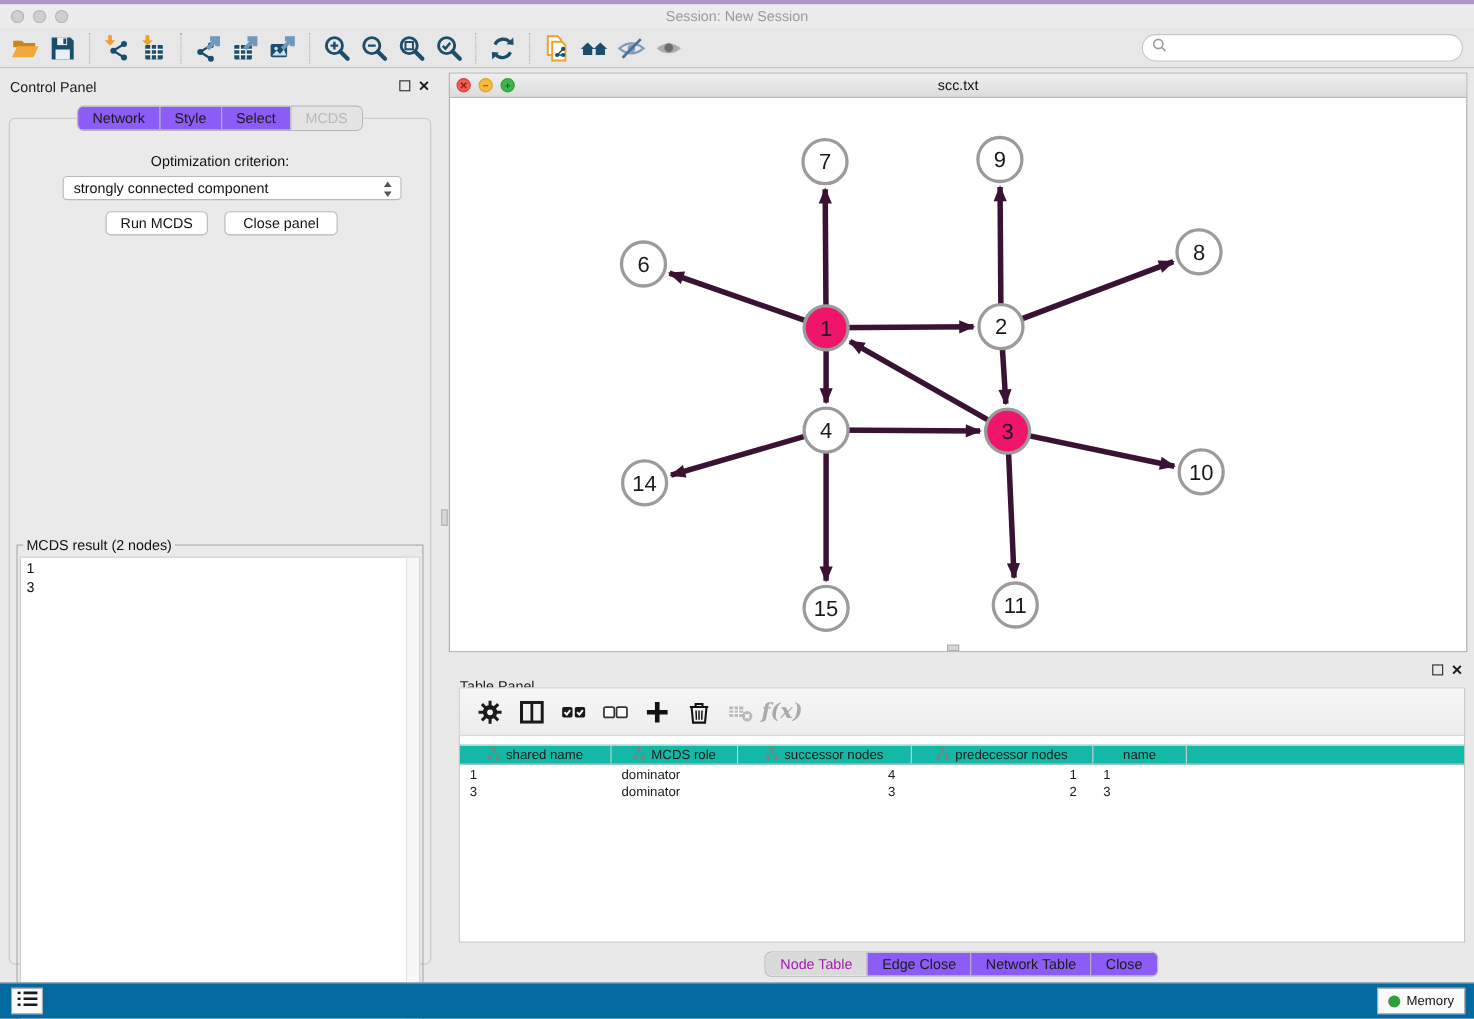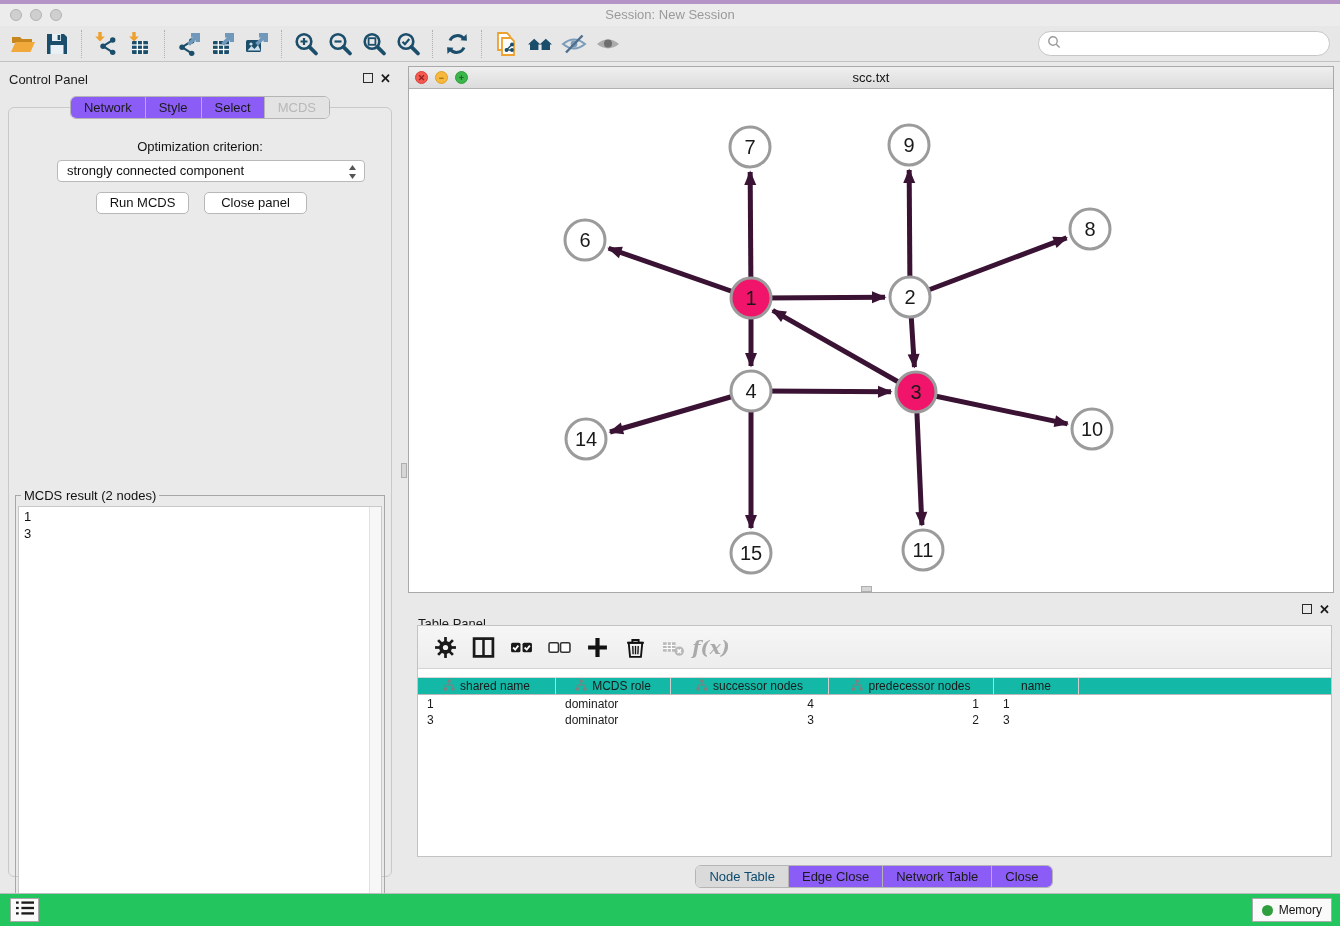--- a/index.html
+++ b/index.html
@@ -90,24 +90,24 @@
   .th { display:flex; align-items:center; justify-content:center; gap:5px; font-size:12px; color:#1a1a1a;
     border-right:1px solid #cfcfcf; height:100%; }
   .th svg { width:12px; height:12px; }
   #node-table-rows { position:absolute; left:0; top:70px; width:100%; }
   .tr { display:flex; height:16px; }
   .td { font-size:12px; color:#1a1a1a; line-height:16px; height:16px; }
   .td.left  { text-align:left;  padding-left:9px; }
   .td.right { text-align:right; padding-right:15px; }
 
   #table-tabs-wrap { position:absolute; left:0; top:272px; width:100%; text-align:center; }
-  #table-tabs-wrap .seg-tab.selected { background:#dadada; color:#0c4a6e; }
+  #table-tabs-wrap .seg-tab.selected { background:#dadada; color:#a21caf; }
 
   
-  #status-bar { position:absolute; left:0; top:893px; width:1340px; height:33px; background:#22c55e;
+  #status-bar { position:absolute; left:0; top:893px; width:1340px; height:33px; background:#0369a1;
     border-top:1px solid #bdbdbd; }
   #list-btn { position:absolute; left:10px; top:4px; width:29px; height:24px; background:#fafafa;
     border:1px solid #a9a9a9; display:flex; align-items:center; justify-content:center; }
   #memory-btn { position:absolute; right:8px; top:4px; height:24px; background:#fafafa;
     border:1px solid #a9a9a9; display:flex; align-items:center; gap:6px; padding:0 9px; font-size:12px; color:#111; }
   #memory-dot { width:11px; height:11px; border-radius:50%; background:#2e9e3f; }
 </style>
 </head>
 <body>
 

